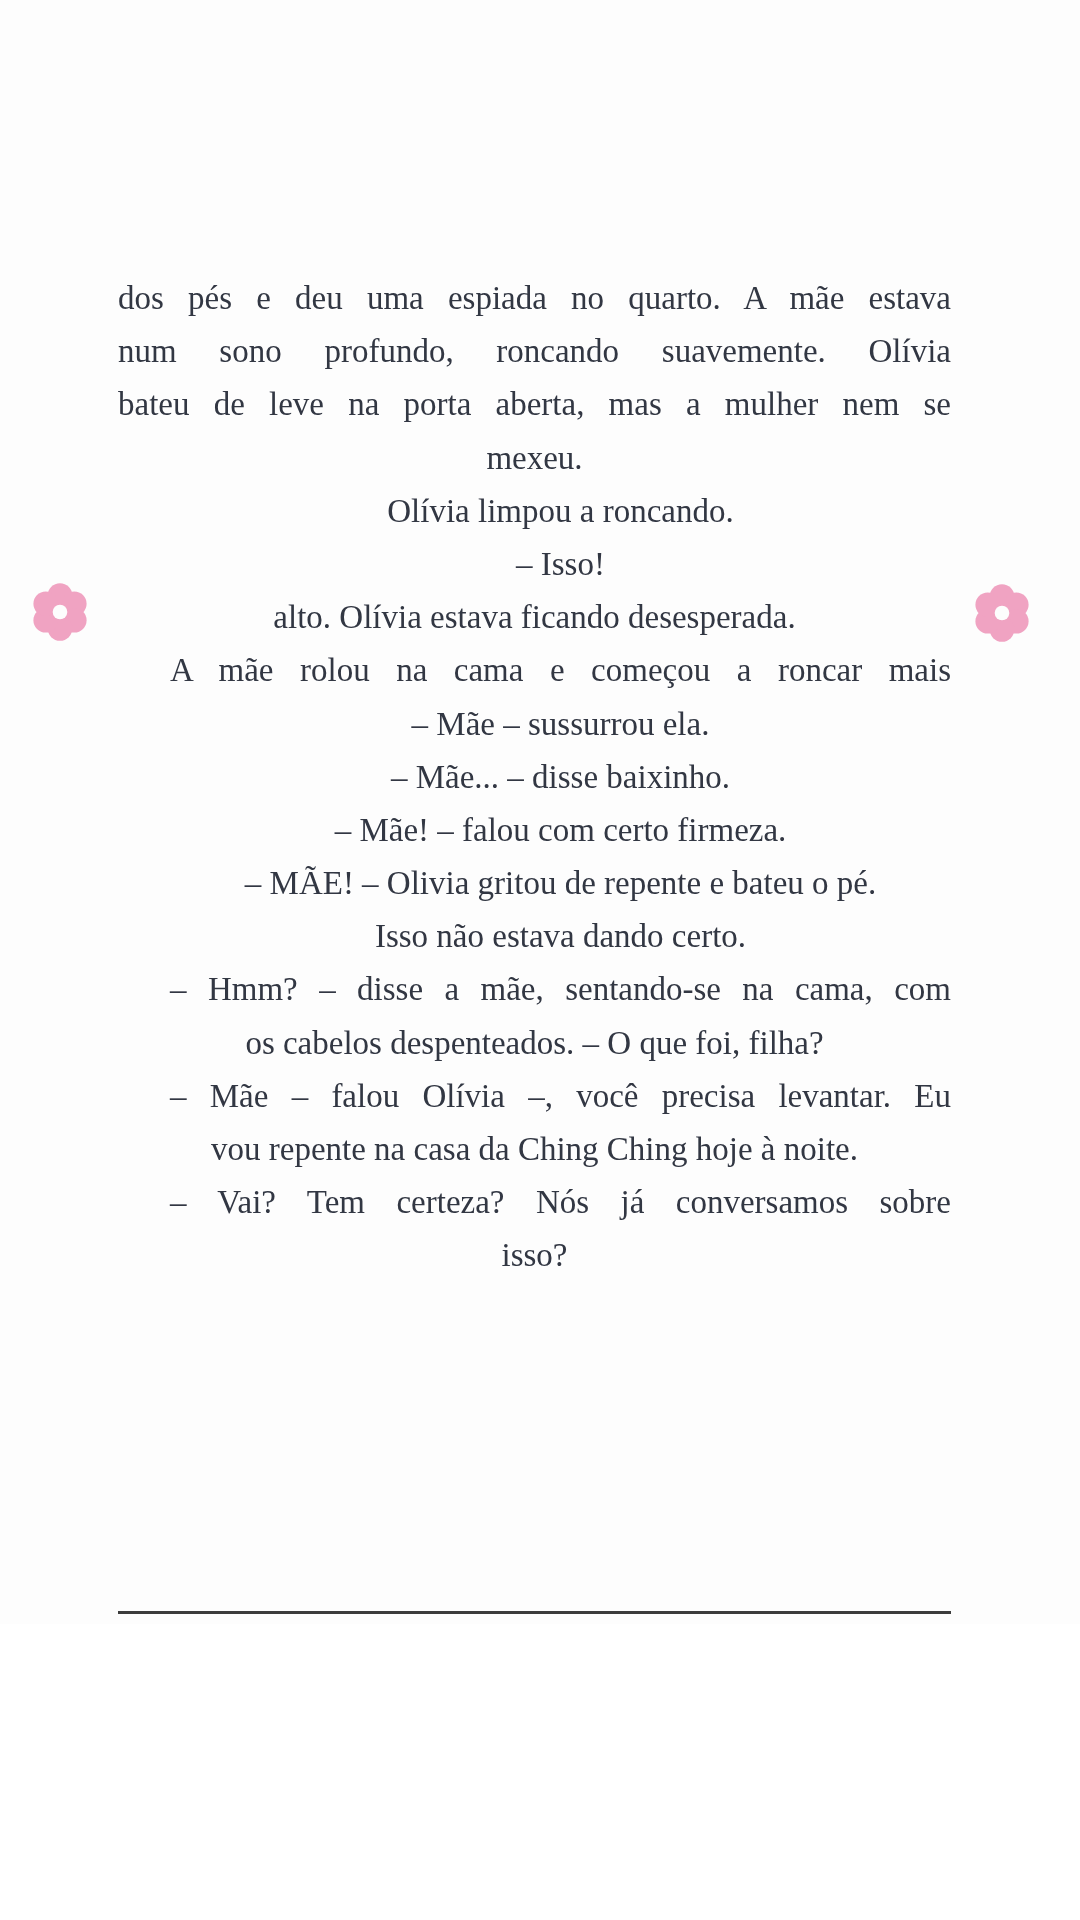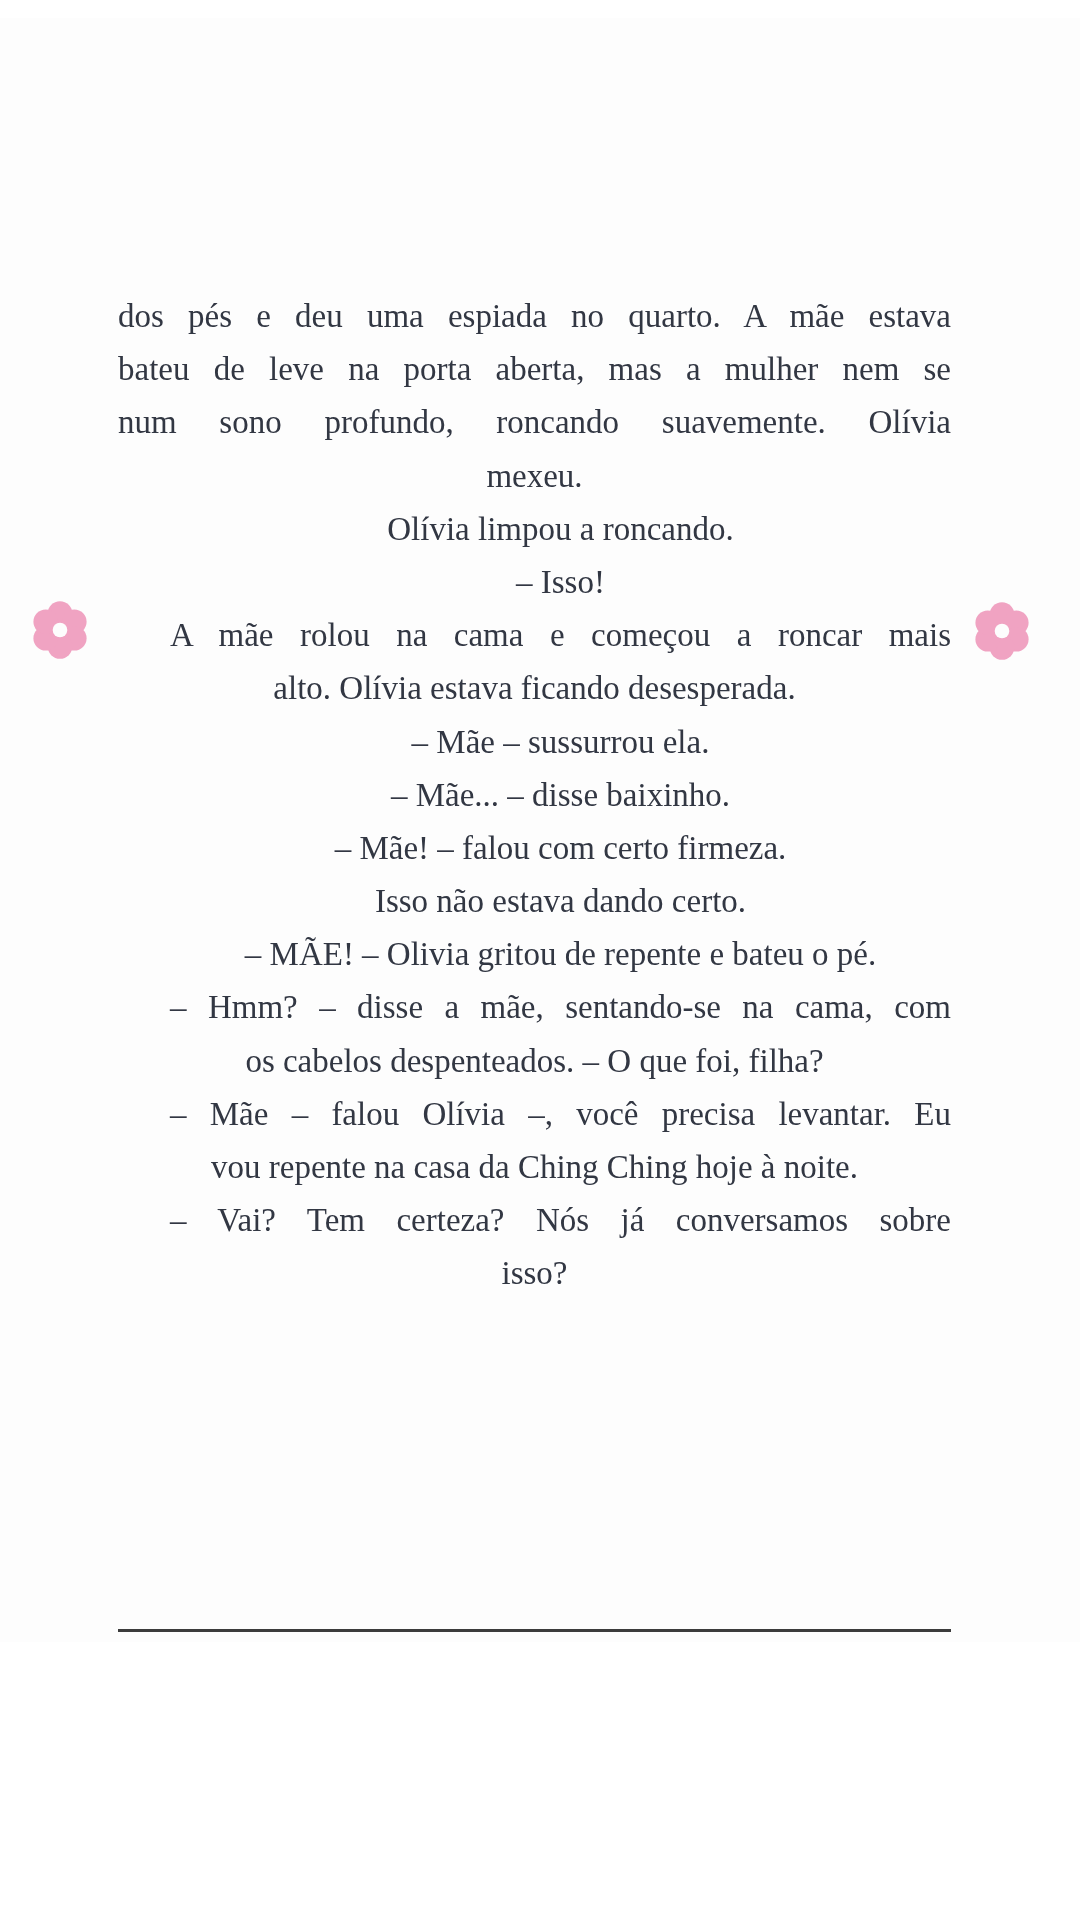--- a/index.html
+++ b/index.html
@@ -11,21 +11,20 @@
   }
   * { margin: 0; padding: 0; box-sizing: border-box; }
   html, body { background: #ffffff; }
   .page {
     position: relative;
     width: 1080px;
     height: 1624px;
     background: var(--bg);
     overflow: hidden;
     font-family: "Liberation Serif", serif;
-    margin-top: 18px;
   }
   .body-text {
     position: absolute;
     left: 118px;
     top: 272px;
     width: 833px;
     color: var(--text);
     font-size: 33px;
   }
   .line {
@@ -95,32 +94,32 @@
         <circle cx="0" cy="16.5" r="12.3"></circle>
         <circle cx="-14.3" cy="8.25" r="12.3"></circle>
         <circle cx="-14.3" cy="-8.25" r="12.3"></circle>
       </g>
       <circle cx="0" cy="0" r="7.3" fill="var(--bg)"></circle>
     </svg>
   </span>
 
   <div class="body-text">
       <div class="line jline">dos pés e deu uma espiada no quarto. A mãe estava</div>
+      <div class="line jline">num sono profundo, roncando suavemente. Olívia</div>
       <div class="line jline">bateu de leve na porta aberta, mas a mulher nem se</div>
-      <div class="line jline">num sono profundo, roncando suavemente. Olívia</div>
       <div class="line">mexeu.</div>
       <div class="line indent">Olívia limpou a roncando.</div>
       <div class="line indent">– Isso!</div>
+      <div class="line">alto. Olívia estava ficando desesperada.</div>
       <div class="line jline indent">A mãe rolou na cama e começou a roncar mais</div>
-      <div class="line">alto. Olívia estava ficando desesperada.</div>
       <div class="line indent">– Mãe – sussurrou ela.</div>
       <div class="line indent">– Mãe... – disse baixinho.</div>
       <div class="line indent">– Mãe! – falou com certo firmeza.</div>
+      <div class="line indent">– MÃE! – Olivia gritou de repente e bateu o pé.</div>
       <div class="line indent">Isso não estava dando certo.</div>
-      <div class="line indent">– MÃE! – Olivia gritou de repente e bateu o pé.</div>
       <div class="line jline indent">– Hmm? – disse a mãe, sentando-se na cama, com</div>
       <div class="line">os cabelos despenteados. – O que foi, filha?</div>
       <div class="line jline indent">– Mãe – falou Olívia –, você precisa levantar. Eu</div>
       <div class="line">vou repente na casa da Ching Ching hoje à noite.</div>
       <div class="line jline indent">– Vai? Tem certeza? Nós já conversamos sobre</div>
       <div class="line">isso?</div>
     </div>
 
   <div class="rule"></div>
 

